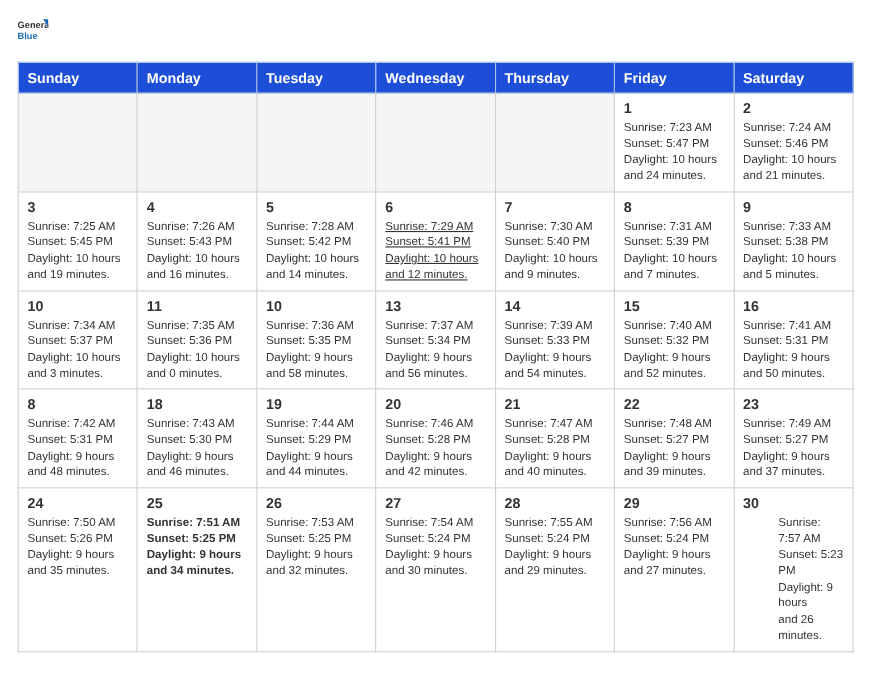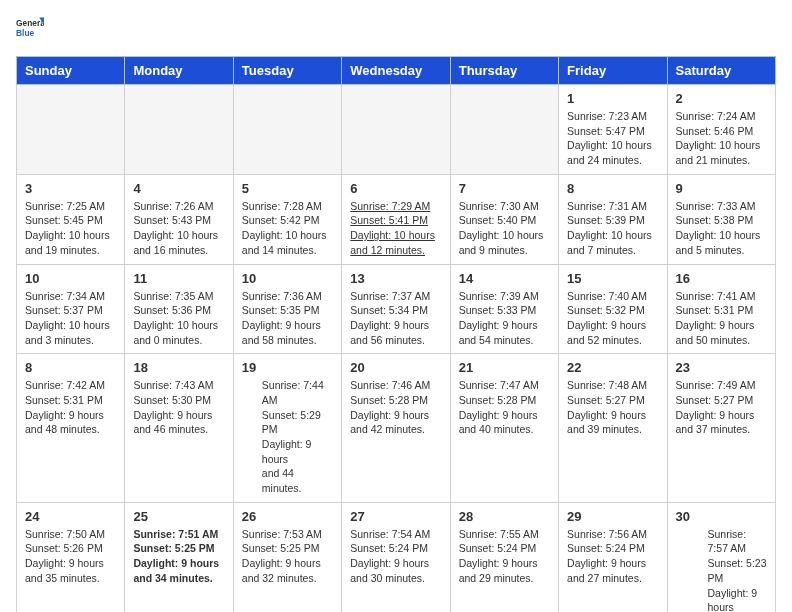--- a/index.html
+++ b/index.html
@@ -238,21 +238,21 @@
         </td>
         <td>
           <span class="day-number">18</span>
           <div class="day-detail" style="white-space: pre-line;">Sunrise: 7:43 AM
 Sunset: 5:30 PM
 Daylight: 9 hours
 and 46 minutes.</div>
         </td>
         <td>
           <span class="day-number">19</span>
-          <div class="day-detail" style="white-space: pre-line; margin-left: 20px;">Sunrise: 7:44 AM
+          <div class="day-detail" style="white-space: pre-line;">Sunrise: 7:44 AM
 Sunset: 5:29 PM
 Daylight: 9 hours
 and 44 minutes.</div>
         </td>
         <td>
           <span class="day-number">20</span>
           <div class="day-detail" style="white-space: pre-line;">Sunrise: 7:46 AM
 Sunset: 5:28 PM
 Daylight: 9 hours
 and 42 minutes.</div>

